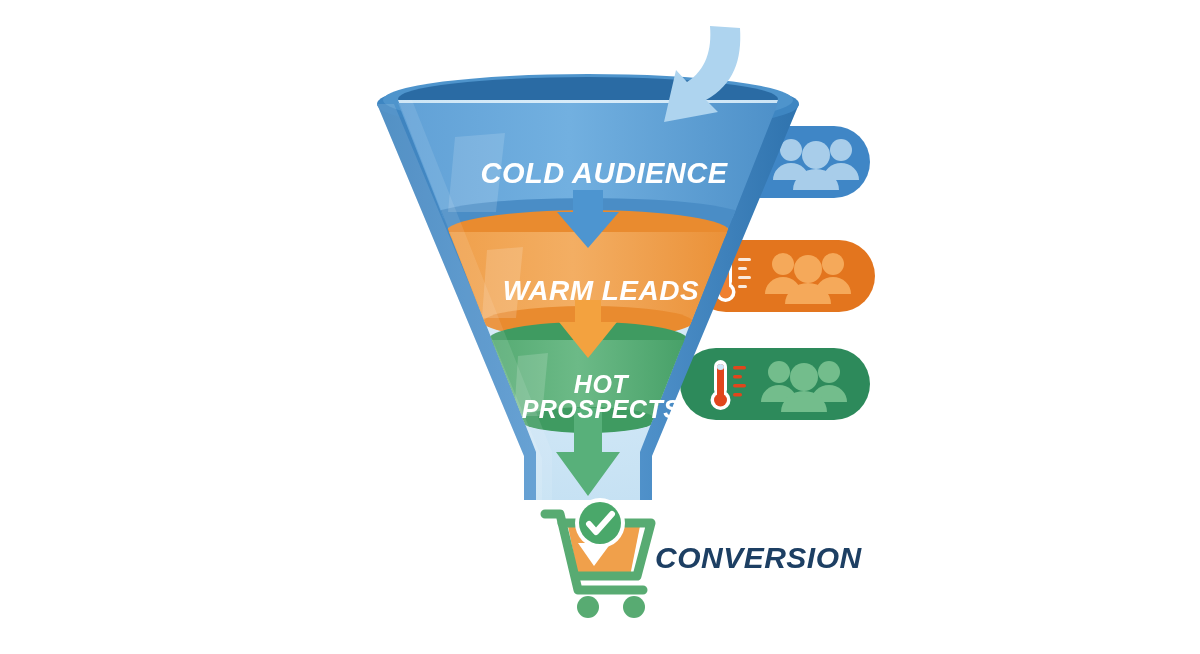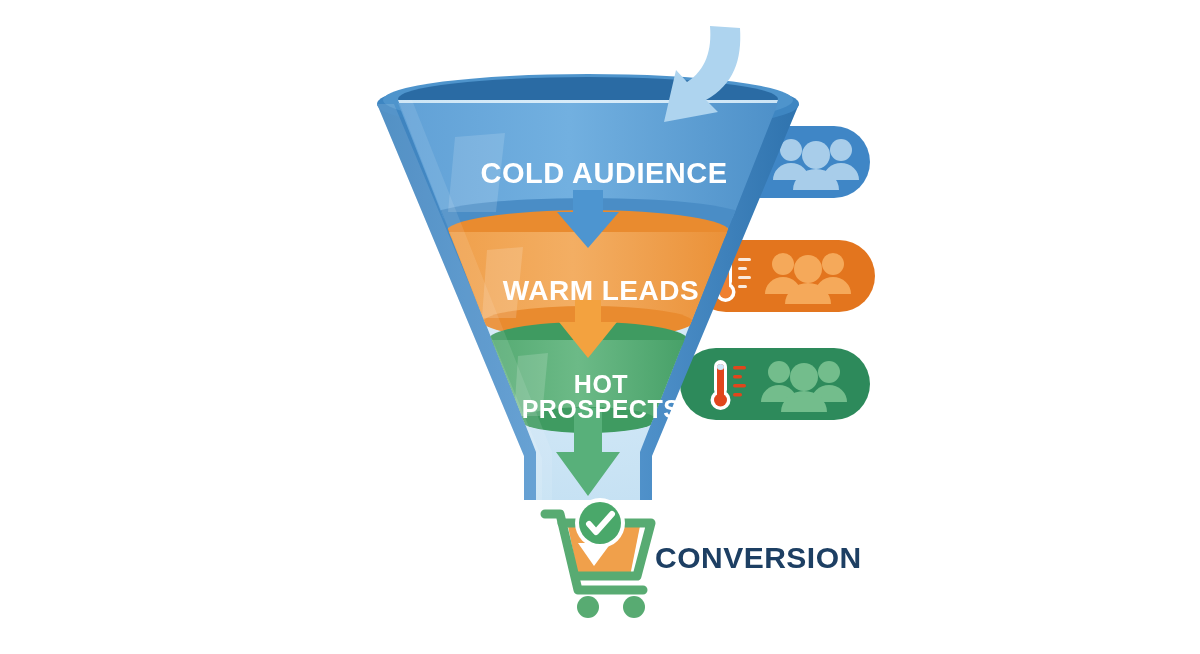--- a/index.html
+++ b/index.html
@@ -10,20 +10,21 @@
   }
   body {
     font-family: "Liberation Sans", sans-serif;
   }
   #canvas {
     position: relative;
     width: 1108px;
     height: 654px;
     background: #ffffff;
     overflow: hidden;
+    font-style: italic;
   }
   #funnel-svg {
     position: absolute;
     left: 0;
     top: 0;
     width: 1200px;
     height: 654px;
   }
   .stage-label {
     font-family: "Liberation Sans", sans-serif;

